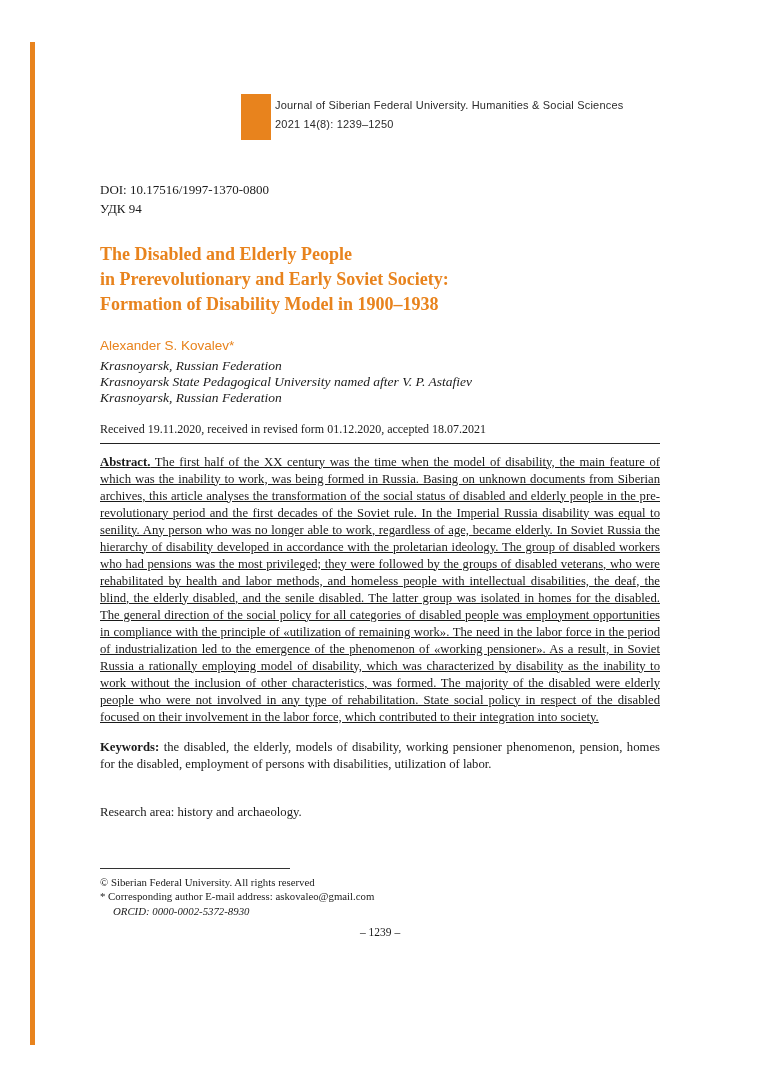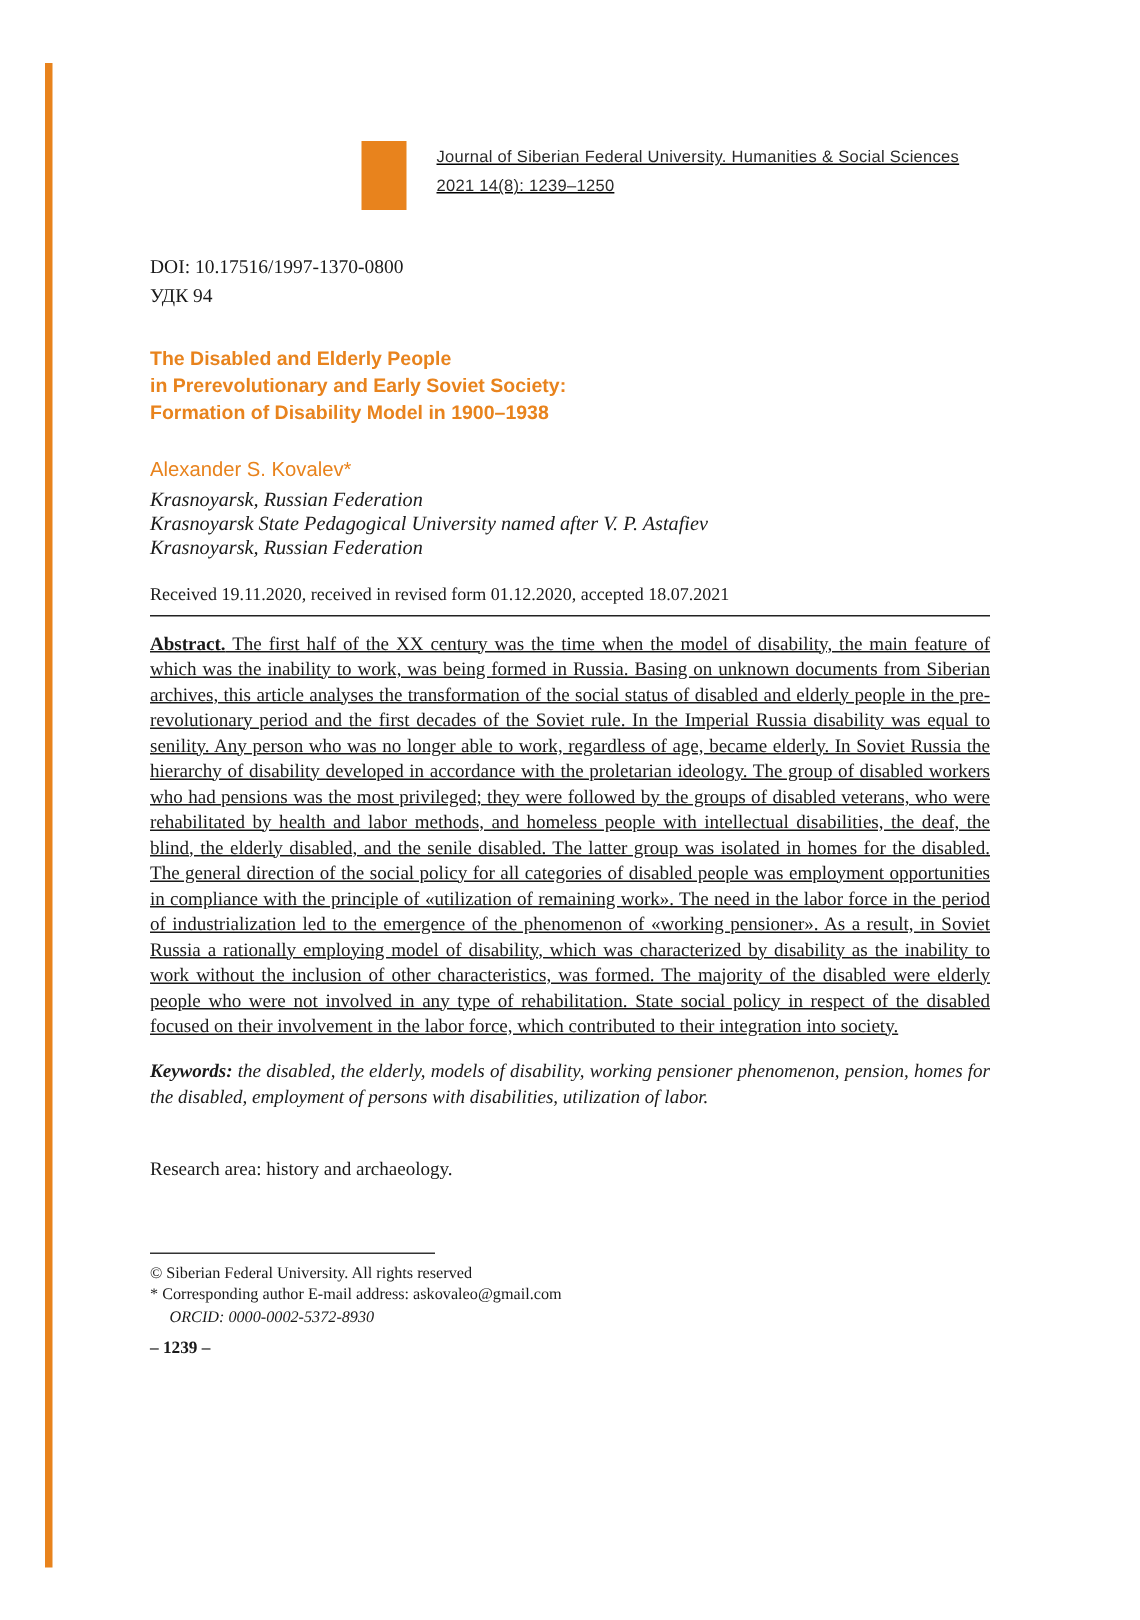--- a/index.html
+++ b/index.html
@@ -18,74 +18,74 @@
   .accent-bar {
     position:absolute;
     left:30px; top:42px;
     width:5px; height:1003px;
     background:var(--accent);
   }
 
   .journal-header {
     position:absolute;
     left:241px; top:94px;
-    display:flex; align-items:flex-start; gap:20px;text-decoration:underline;
+    display:flex; align-items:flex-start; gap:4px;
   }
   .accent-square { width:30px; height:46px; background:var(--accent); flex:none; }
   .journal-lines {
     font-family:"Liberation Sans", sans-serif;
     font-size:11px; line-height:1.75;
     letter-spacing:0.2px;
     color:#2b2b2b;
     padding-top:2px;
     white-space:nowrap;
   }
 
   .content {
     position:absolute;
-    left:100px; top:168px;
+    left:100px; top:180px;
     width:560px;
     color:#1a1a1a;
   }
 
   .doi, .udk { font-size:13px; line-height:19px; }
 
   .title {
     margin-top:24px;
-    font-family:Liberation Sans, sans-serif;
+    font-family:Liberation Serif, serif;
     font-weight:bold;
-    font-size:13px; line-height:1.4;
+    font-size:18px; line-height:1.4;
     color:var(--accent);
   }
 
   .author-name {
     margin-top:20px;
     font-family:"Liberation Sans", sans-serif;
     font-weight:normal;
     font-size:13.5px; line-height:16px;
     color:var(--accent);
   }
   .affiliations { margin-top:4px; font-style:italic; font-size:13.5px; line-height:16px; }
 
   .received { margin-top:16px; text-align:left; font-size:12px; line-height:14px; }
 
   .rule { border:none; border-top:1.3px solid #222; margin-top:7px; }
 
   .abstract { margin-top:10px; font-size:12.7px; line-height:17px; text-align:justify;text-decoration:underline; }
   .para-label { font-weight:bold; }
 
-  .keywords { margin-top:13px; font-size:12.7px; line-height:17px; text-align:justify;font-style:italic; }
+  .keywords { margin-top:13px; font-size:12.7px; line-height:17px; text-align:justify; }
 
   .research-area { margin-top:31px; font-size:12.7px; line-height:17px; }
 
   .footnote-rule { width:190px; border:none; border-top:1px solid #333; margin-top:47px; }
   .footnotes { margin-top:6px; font-size:10.8px; line-height:14.6px; color:#1a1a1a; }
   .footnote-indent { padding-left:13px;font-style:italic; }
 
-  .page-number { margin-top:8px; text-align:left; font-size:11.5px;font-weight:bold; }
+  .page-number { margin-top:8px; text-align:center; font-size:11.5px; }
 </style>
 </head>
 <body>
 
 <div class="page" style="--accent: #e8831d;">
 
   <div class="accent-bar"></div>
 
   <header class="journal-header">
     <div class="accent-square"></div>

